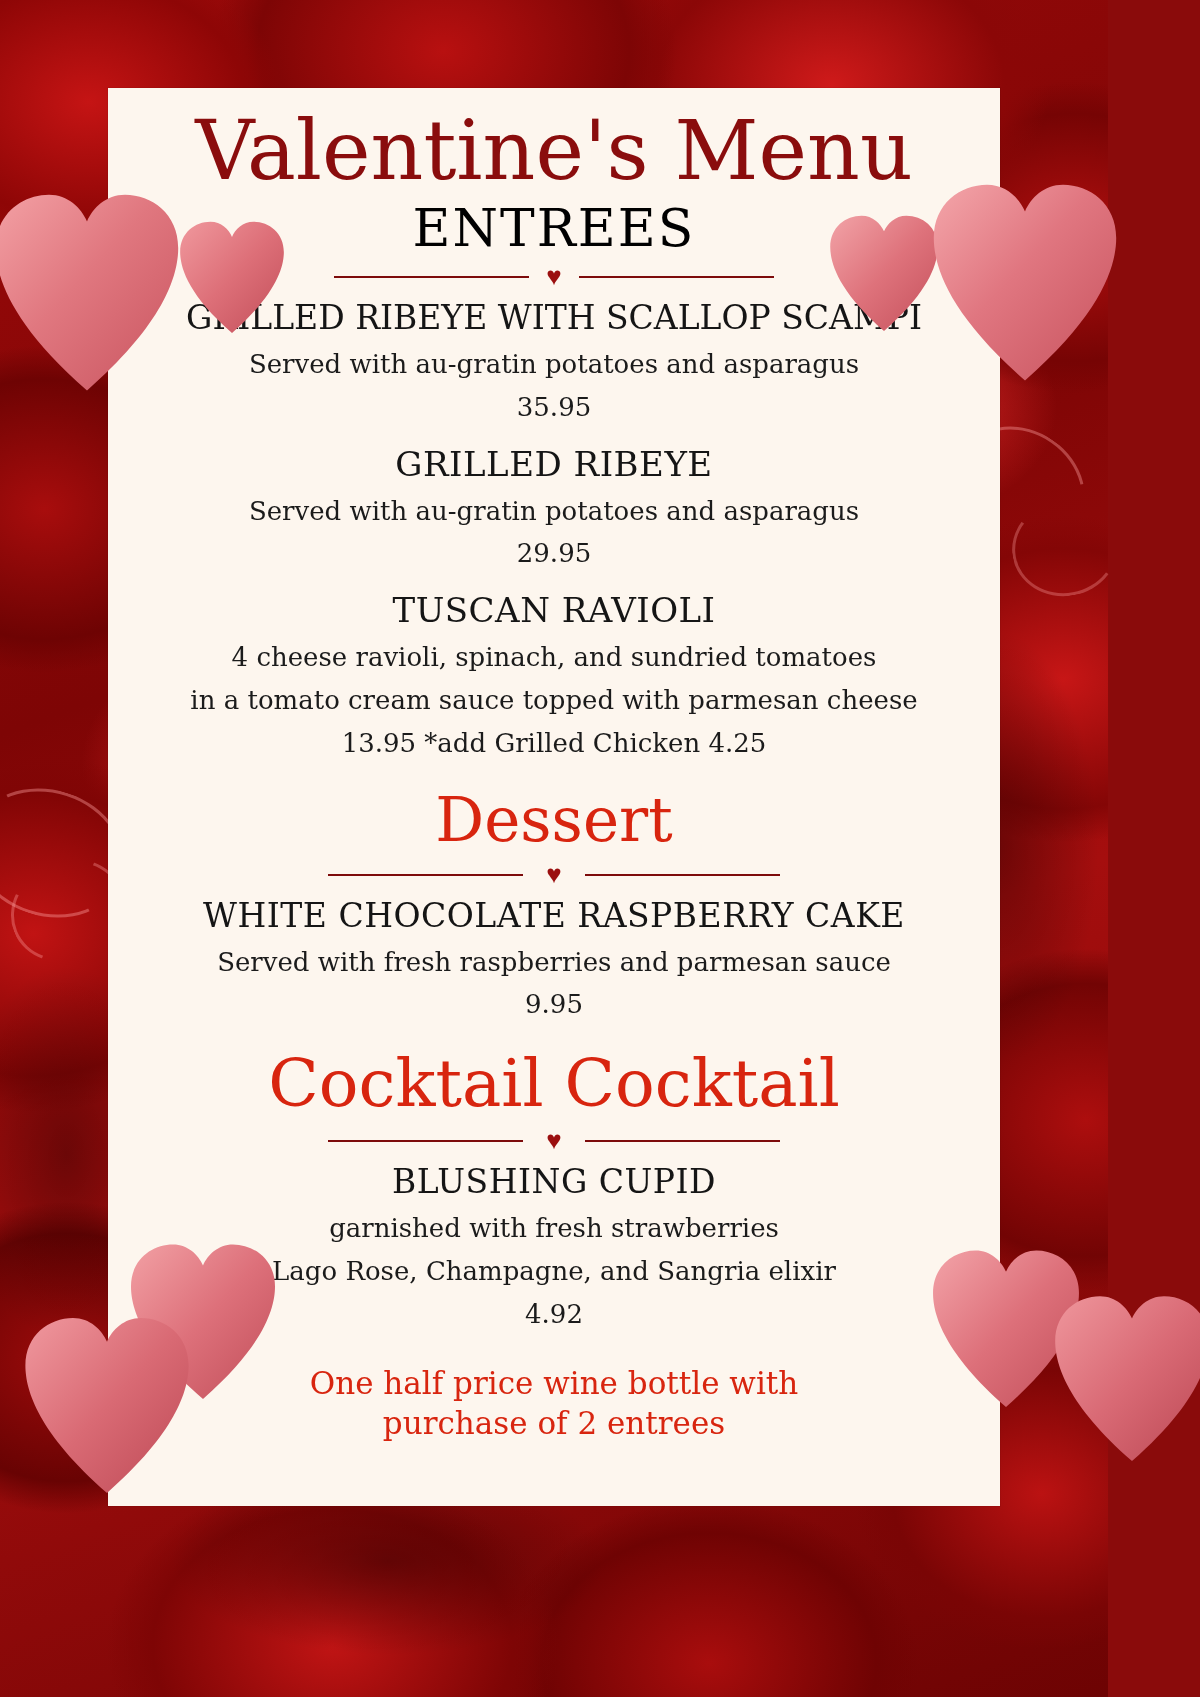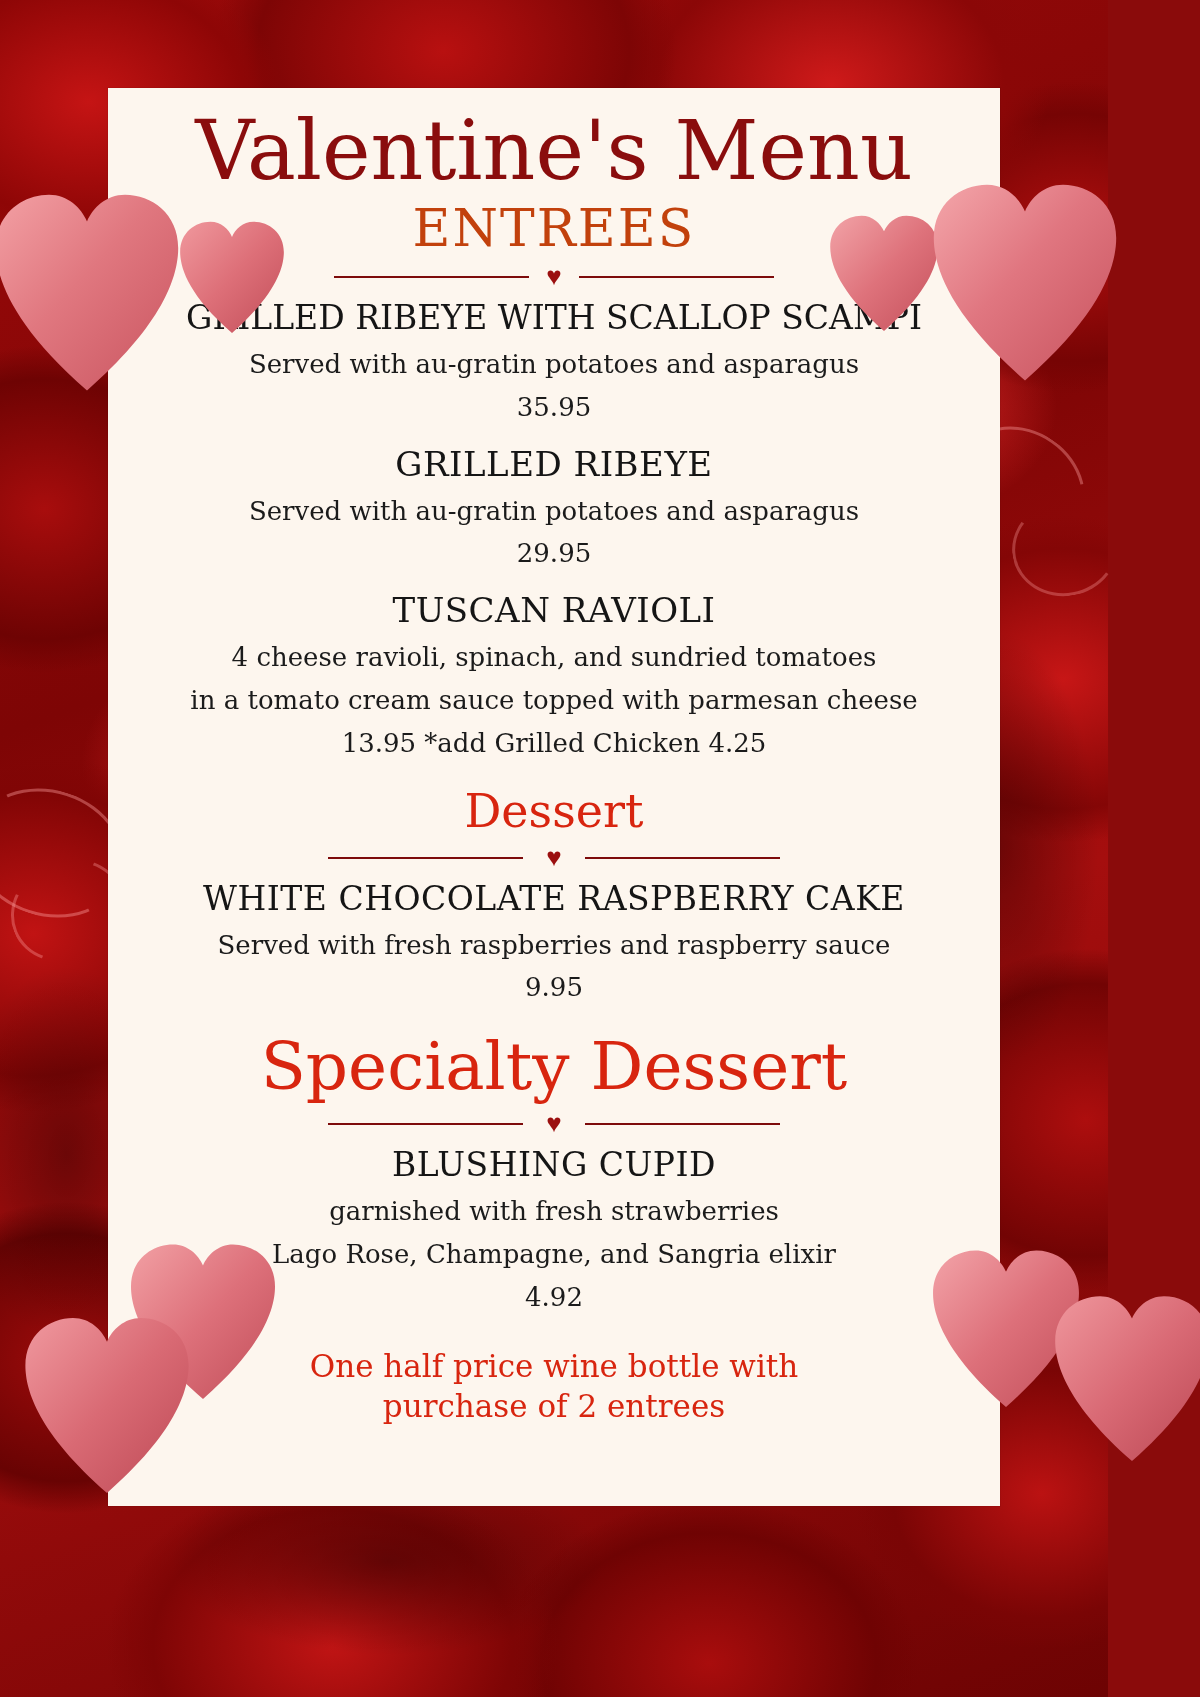--- a/index.html
+++ b/index.html
@@ -87,30 +87,30 @@
     font-size: 82px;
     line-height: 1;
     color: #8a0d0d;
     letter-spacing: 0px;
     margin: 22px 0 2px 0;
     font-weight: 400;
   }
 
   .section-head {
     font-family: "DejaVu Serif", serif;
-    color: #c2410c;
+    color: #000000;
     font-weight: 400;
   }
   .section-head.entrees {
     font-size: 52px;
     letter-spacing: 2px;
     margin: 6px 0 0 0;
   }
   .section-head.dessert {
-    font-size: 46px;
+    font-size: 61px;
     margin: 26px 0 11px 0;
     color: #d8250f;
   }
   .section-head.cocktail {
     font-size: 66px;
     margin: 26px 0 0 0;
     color: #d8250f;
   }
 
   .rule {
@@ -327,26 +327,26 @@
     <h2 class="section-head dessert">Dessert</h2>
     <div class="rule wide">
       <span class="line left"></span>
       <span class="heart-glyph">♥</span>
       <span class="line right"></span>
     </div>
 
     <div class="block-dessert">
       <div class="item">
         <div class="item-name">WHITE CHOCOLATE RASPBERRY CAKE</div>
-        <div class="item-desc">Served with fresh raspberries and raspberry sauce</div>
+        <div class="item-desc">Served with fresh raspberries and parmesan sauce</div>
         <div class="item-price">9.95</div>
       </div>
     </div>
 
-    <h2 class="section-head cocktail">Specialty Dessert</h2>
+    <h2 class="section-head cocktail">Cocktail Cocktail</h2>
     <div class="rule wide">
       <span class="line left"></span>
       <span class="heart-glyph">♥</span>
       <span class="line right"></span>
     </div>
 
     <div class="block-cocktail">
       <div class="item">
         <div class="item-name">BLUSHING CUPID</div>
         <div class="item-desc">garnished with fresh strawberries</div>

